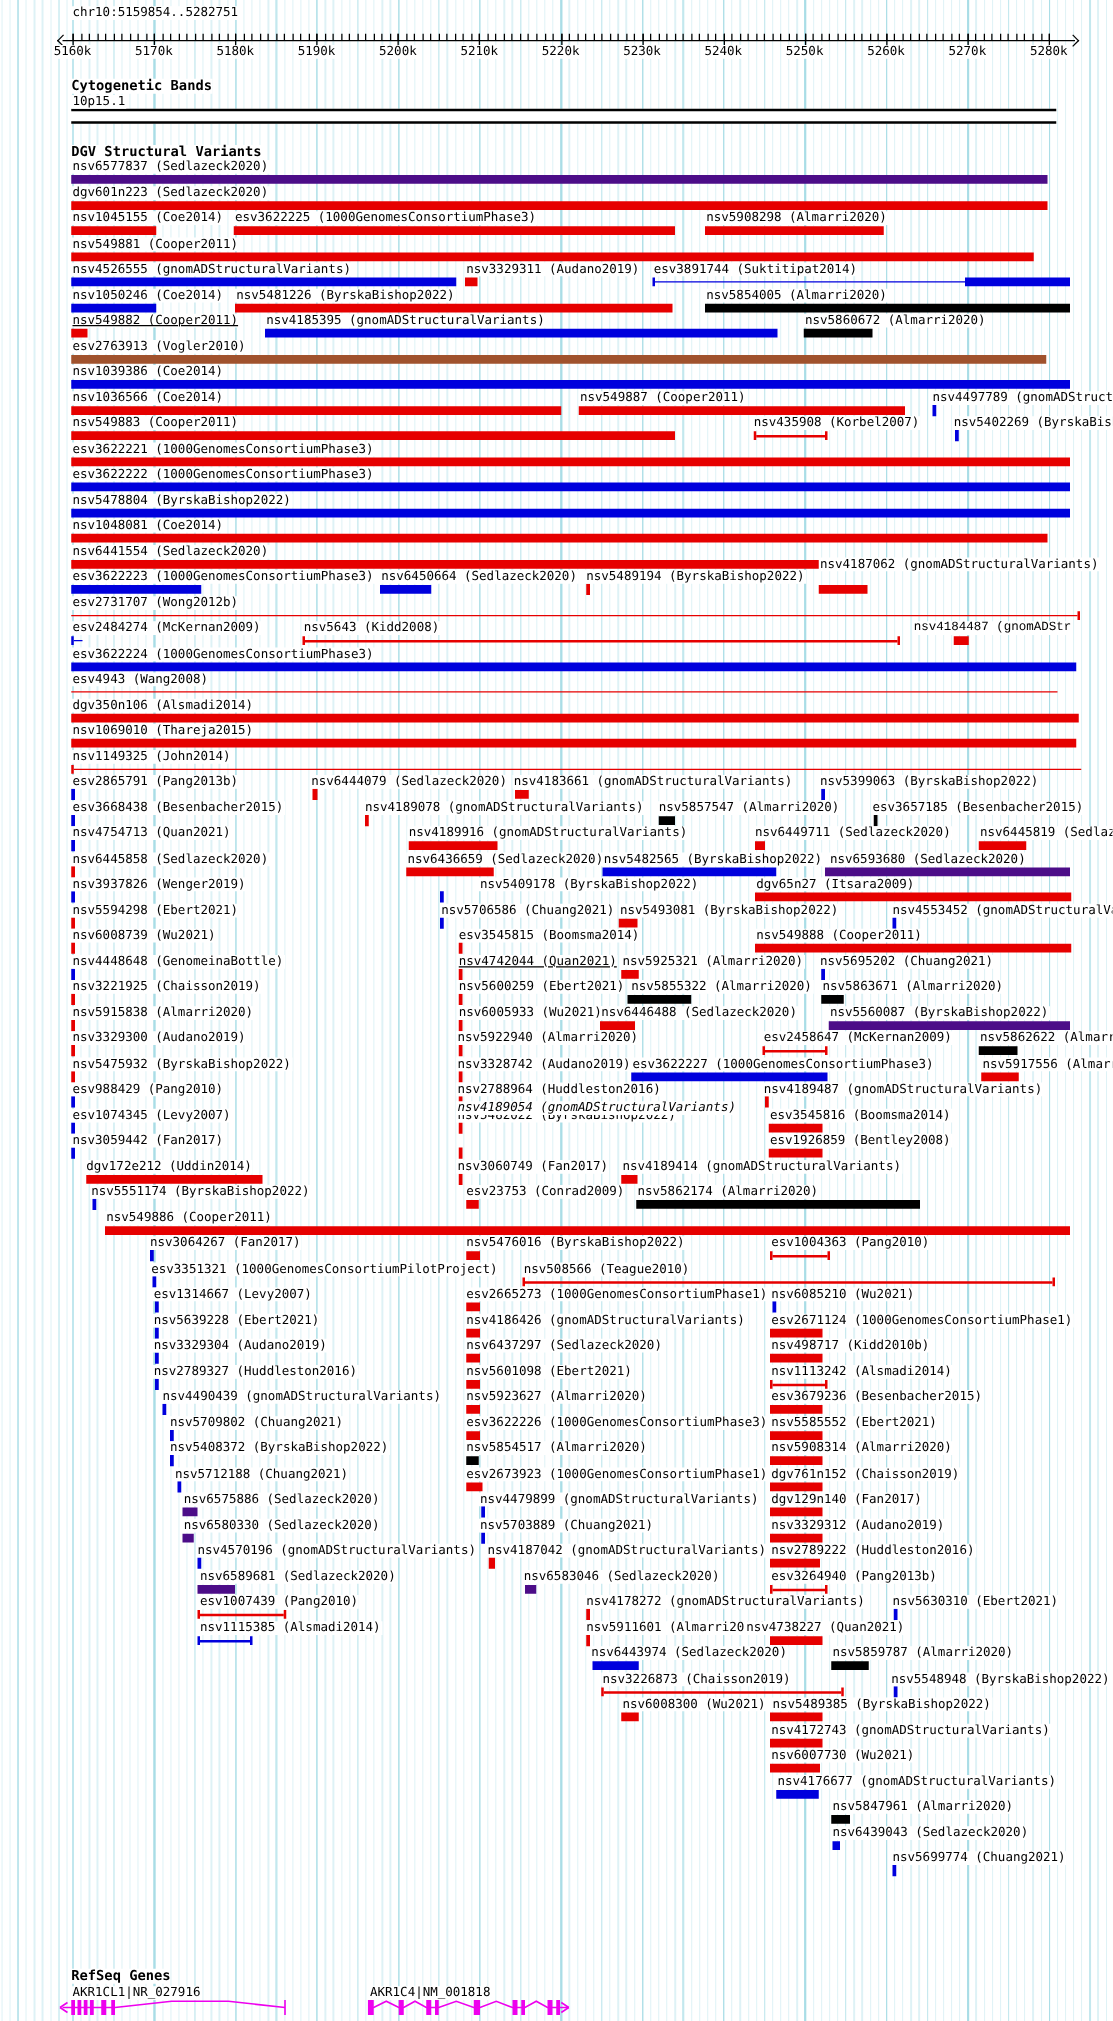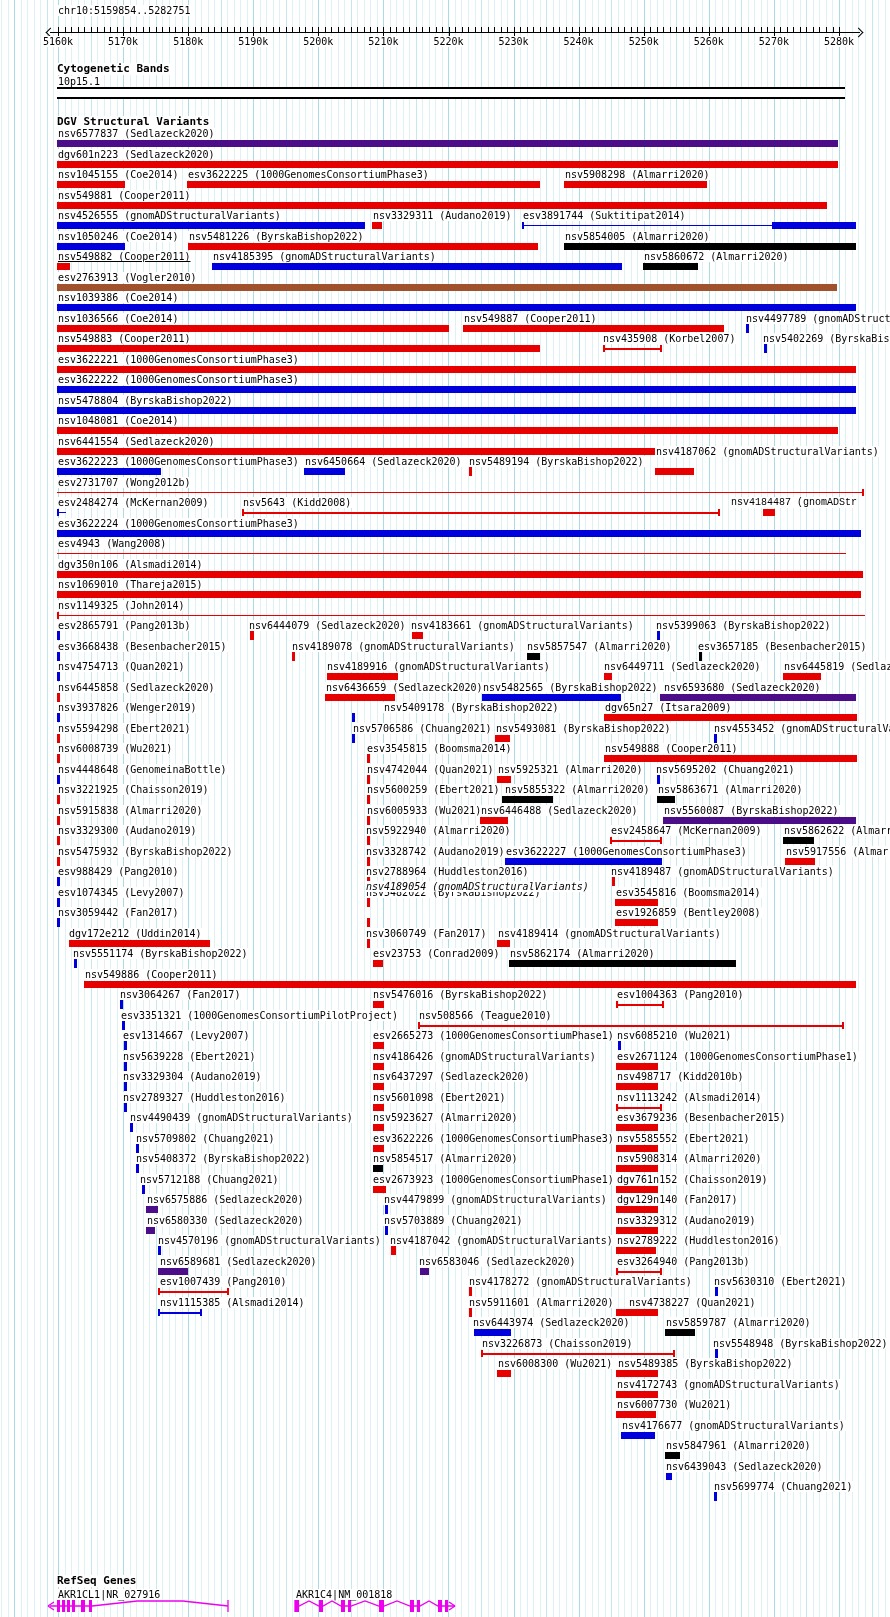--- a/index.html
+++ b/index.html
@@ -327,21 +327,21 @@
       <div class="lbl" style="left: 713px; top: 722.5px;">nsv4553452 (gnomADStructuralVa</div>
       <div class="bar tick" style="left: 714px; width: 3px; top: 733.5px; background: rgb(0, 0, 221);"></div>
       <div class="lbl" style="left: 57px; top: 743px;">nsv6008739 (Wu2021)</div>
       <div class="bar tick" style="left: 57px; width: 3px; top: 754px; background: rgb(230, 0, 0);"></div>
       <div class="lbl" style="left: 366px; top: 743px;">esv3545815 (Boomsma2014)</div>
       <div class="bar tick" style="left: 367px; width: 3px; top: 754px; background: rgb(230, 0, 0);"></div>
       <div class="lbl" style="left: 604px; top: 743px;">nsv549888 (Cooper2011)</div>
       <div class="bar solid" style="left: 604px; width: 253px; top: 755px; background: rgb(230, 0, 0);"></div>
       <div class="lbl" style="left: 57px; top: 763.5px;">nsv4448648 (GenomeinaBottle)</div>
       <div class="bar tick" style="left: 57px; width: 3px; top: 774.5px; background: rgb(0, 0, 221);"></div>
-      <div class="lbl" style="left: 366px; top: 763.5px;">nsv4742044 (Quan2021)</div>
+      <div class="lbl" style="left: 366px; top: 763.5px; text-decoration: underline;">nsv4742044 (Quan2021)</div>
       <div class="bar tick" style="left: 367px; width: 3px; top: 774.5px; background: rgb(230, 0, 0);"></div>
       <div class="lbl" style="left: 497px; top: 763.5px;">nsv5925321 (Almarri2020)</div>
       <div class="bar sq" style="left: 497px; width: 14px; top: 775.5px; background: rgb(230, 0, 0);"></div>
       <div class="lbl" style="left: 655px; top: 763.5px;">nsv5695202 (Chuang2021)</div>
       <div class="bar tick" style="left: 657px; width: 3px; top: 774.5px; background: rgb(0, 0, 221);"></div>
       <div class="lbl" style="left: 57px; top: 784px;">nsv3221925 (Chaisson2019)</div>
       <div class="bar tick" style="left: 57px; width: 3px; top: 795px; background: rgb(230, 0, 0);"></div>
       <div class="lbl" style="left: 366px; top: 784px;">nsv5600259 (Ebert2021)</div>
       <div class="bar tick" style="left: 367px; width: 3px; top: 795px; background: rgb(230, 0, 0);"></div>
       <div class="lbl" style="left: 504px; top: 784px;">nsv5855322 (Almarri2020)</div>
@@ -489,21 +489,21 @@
       <div class="lbl" style="left: 159px; top: 1276px;">esv1007439 (Pang2010)</div>
       <div class="bar bracket" style="left: 158px; width: 67px; top: 1288px; color: rgb(230, 0, 0);"></div>
       <div class="lbl" style="left: 468px; top: 1276px;">nsv4178272 (gnomADStructuralVariants)</div>
       <div class="bar tick" style="left: 469px; width: 3px; top: 1287px; background: rgb(230, 0, 0);"></div>
       <div class="lbl" style="left: 713px; top: 1276px;">nsv5630310 (Ebert2021)</div>
       <div class="bar tick" style="left: 715px; width: 3px; top: 1287px; background: rgb(0, 0, 221);"></div>
       <div class="lbl" style="left: 159px; top: 1296.5px;">nsv1115385 (Alsmadi2014)</div>
       <div class="bar bracket" style="left: 158px; width: 40px; top: 1308.5px; color: rgb(0, 0, 221);"></div>
       <div class="lbl" style="left: 468px; top: 1296.5px;">nsv5911601 (Almarri2020)</div>
       <div class="bar tick" style="left: 469px; width: 3px; top: 1307.5px; background: rgb(230, 0, 0);"></div>
-      <div class="lbl" style="left: 628px; top: 1296.5px;">nsv4738227 (Quan2021)</div>
+      <div class="lbl" style="left: 596px; top: 1296.5px;">nsv4738227 (Quan2021)</div>
       <div class="bar solid" style="left: 616px; width: 42px; top: 1308.5px; background: rgb(230, 0, 0);"></div>
       <div class="lbl" style="left: 472px; top: 1317px;">nsv6443974 (Sedlazeck2020)</div>
       <div class="bar solid" style="left: 474px; width: 37px; top: 1329px; background: rgb(0, 0, 221);"></div>
       <div class="lbl" style="left: 665px; top: 1317px;">nsv5859787 (Almarri2020)</div>
       <div class="bar solid" style="left: 665px; width: 30px; top: 1329px; background: rgb(0, 0, 0);"></div>
       <div class="lbl" style="left: 481px; top: 1337.5px;">nsv3226873 (Chaisson2019)</div>
       <div class="bar bracket" style="left: 481px; width: 190px; top: 1349.5px; color: rgb(230, 0, 0);"></div>
       <div class="lbl" style="left: 712px; top: 1337.5px;">nsv5548948 (ByrskaBishop2022)</div>
       <div class="bar tick" style="left: 715px; width: 3px; top: 1348.5px; background: rgb(0, 0, 221);"></div>
       <div class="lbl" style="left: 497px; top: 1358px;">nsv6008300 (Wu2021)</div>

